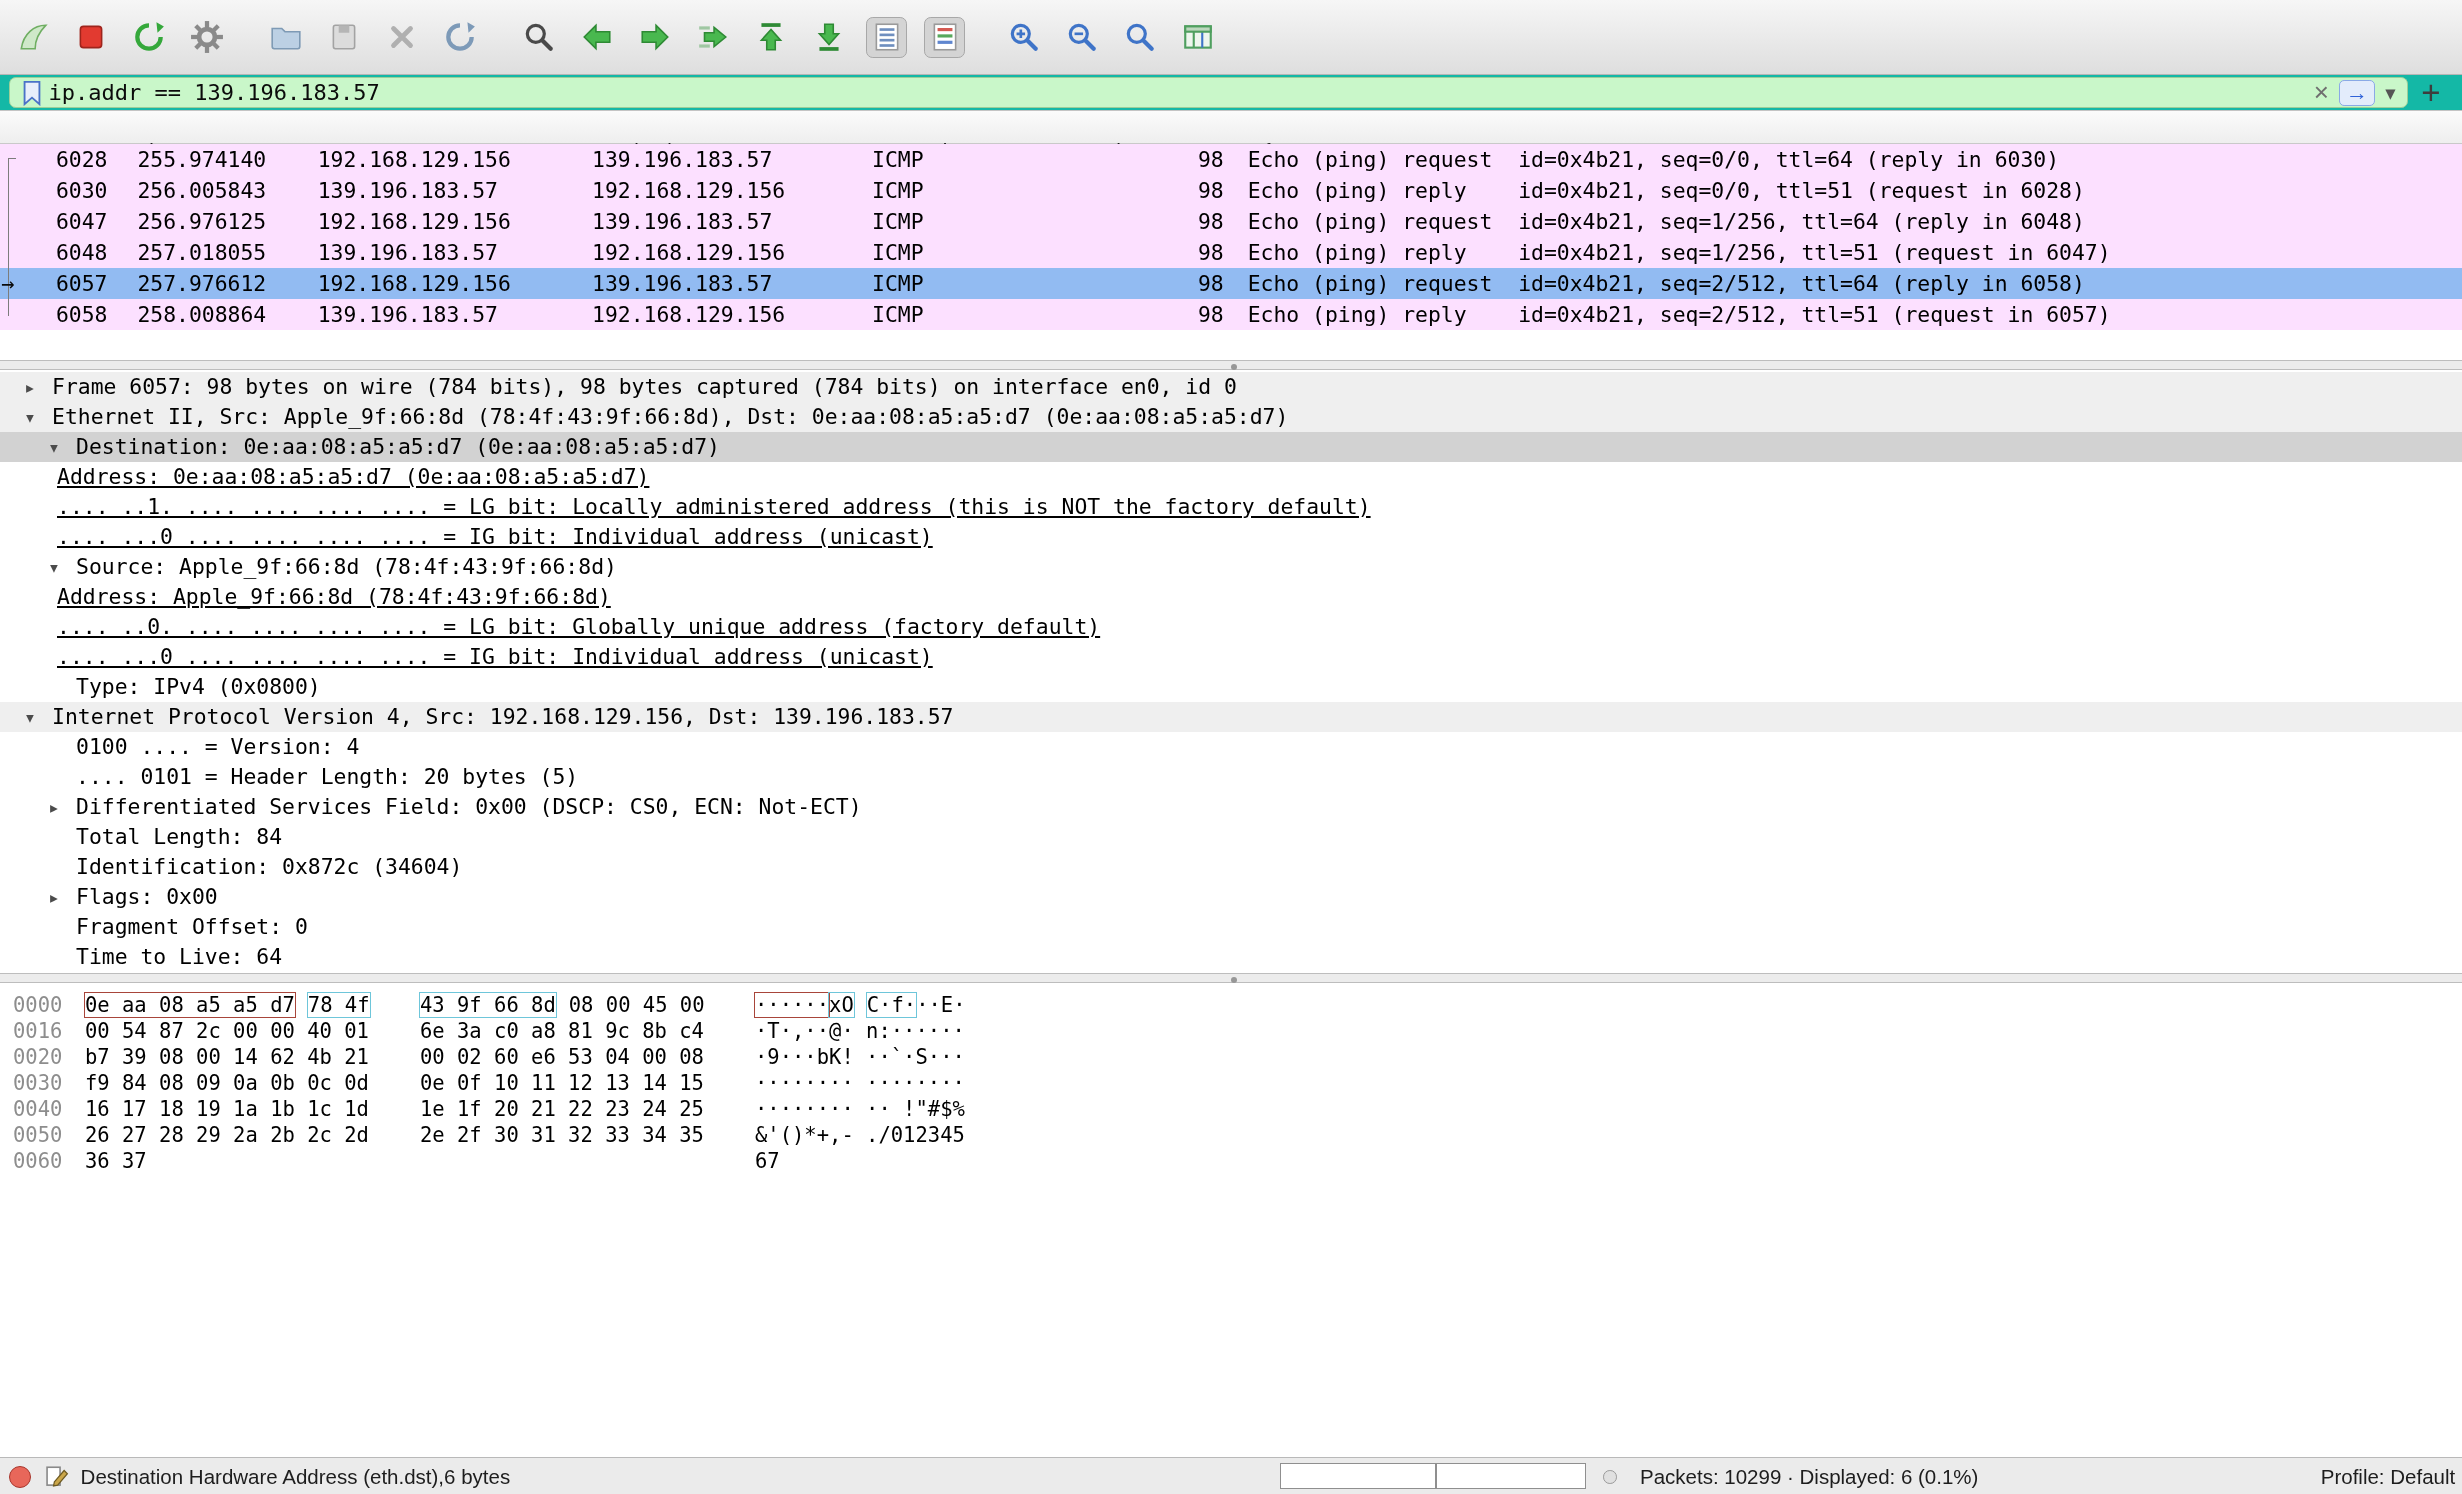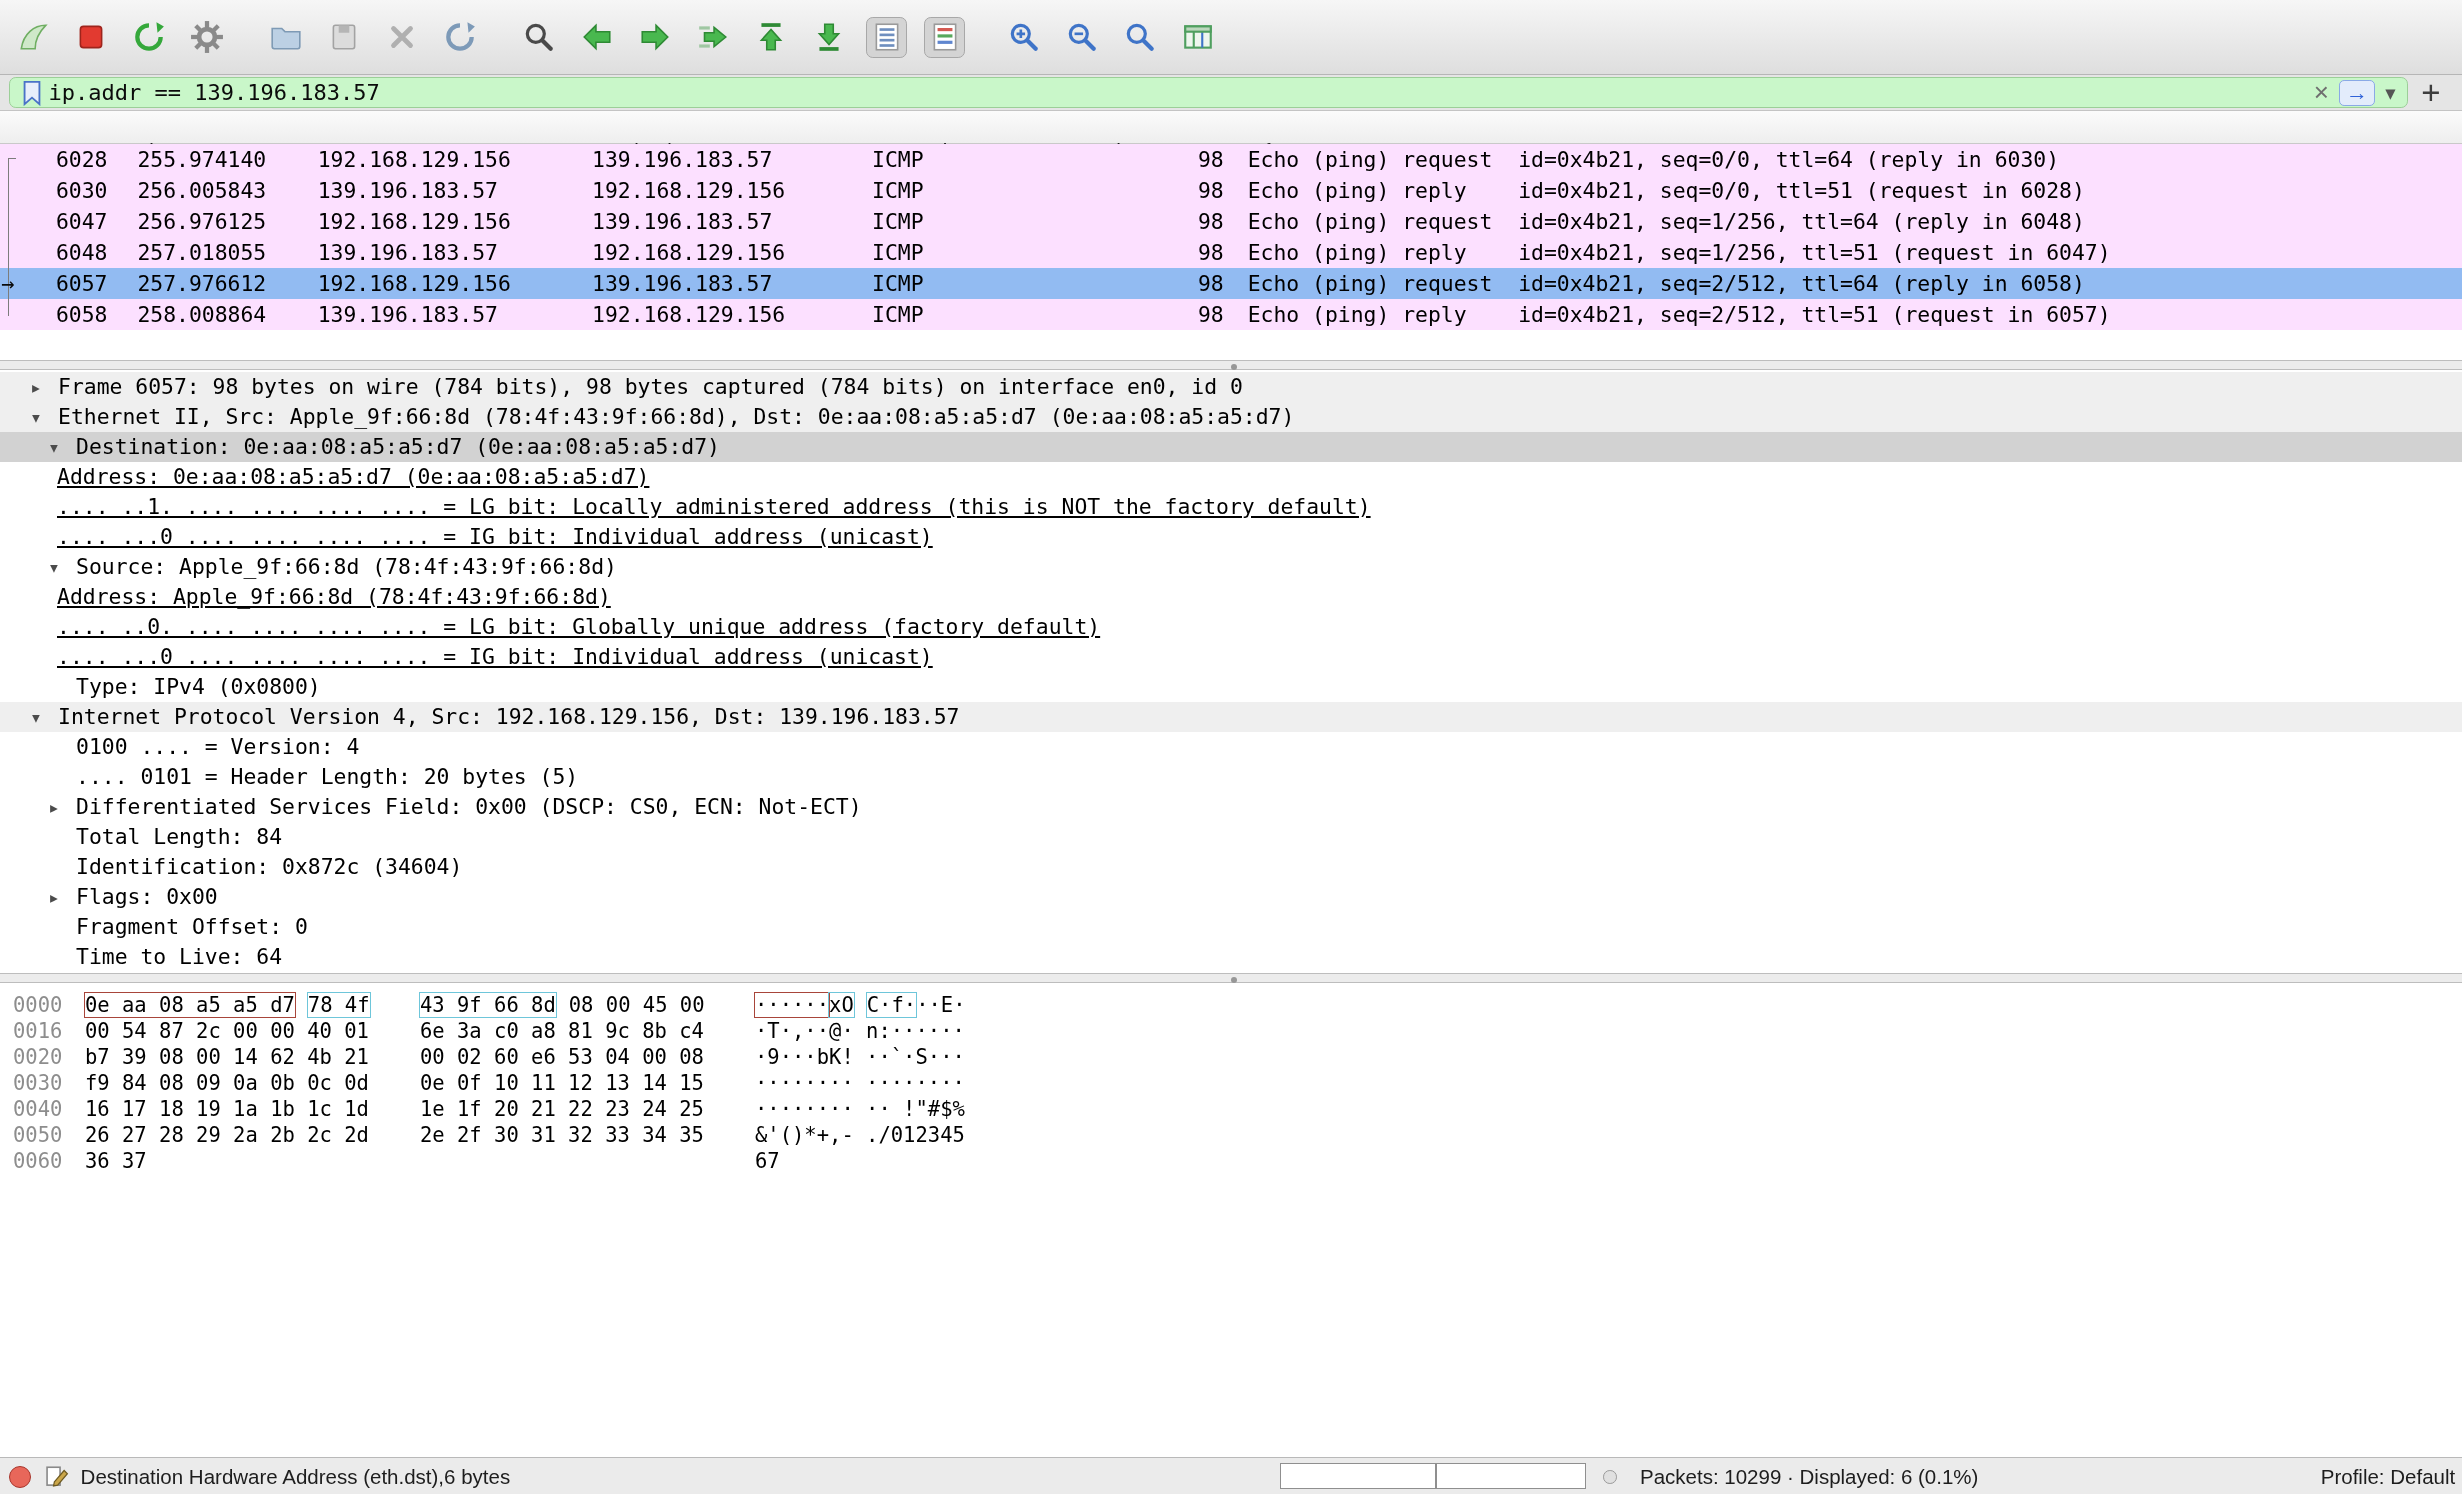--- a/index.html
+++ b/index.html
@@ -11,21 +11,21 @@
   .toolbar { position:absolute; left:0; top:0; width:100%; height:75px;
              background:linear-gradient(#f6f6f6,#dedede); border-bottom:0.9px solid #b6b6b6;
              display:flex; align-items:center; padding-left:12px; }
   .grp { display:flex; gap:17px; margin-right:38px; }
   .tbtn { width:41px; height:41px; border:none; background:transparent; display:flex;
           align-items:center; justify-content:center; padding:0; }
   .tbtn svg { width:34px; height:34px; }
   .tbtn.pressed { background:#d4d4d4; border:0.9px solid #a8a8a8; border-radius:6.8px; }
 
   
-  .filterbar { position:absolute; left:0; top:75px; width:100%; height:36px; background:#e5e5e5;
+  .filterbar { position:absolute; left:0; top:75px; width:100%; height:36px; background:#14b8a6;
                border-bottom:0.9px solid #c4c4c4; display:flex; align-items:center; padding:0 8.6px; }
   .ffield { flex:1; height:31px; background:#c9f7c9; border:0.9px solid #9ccf98; border-radius:6.8px;
             display:flex; align-items:center; padding:0 6.8px; }
   .ffield input { flex:1; border:none; background:transparent; outline:none;
                   font-family:"DejaVu Sans Mono", monospace; font-size:22px; color:#0b0b0b; }
   .fico { display:flex; align-items:center; justify-content:center; margin:0 5.1px; cursor:default; }
   .clear-x { font-size:26px; color:#6f6f6f; }
   .apply-btn { width:36px; height:26px; background:#e3ecfb; border:0.9px solid #8aa9e6; border-radius:5.1px;
                color:#2f62d8; font-size:22px; font-weight:bold; line-height:24px; text-align:center; }
   .dd-chev { font-size:20.5px; color:#555; }
@@ -67,21 +67,21 @@
   .split::after { content:""; position:absolute; left:50%; top:2.6px; width:6px; height:6px;
                   border-radius:50%; background:#979797; }
   #split1 { top:360px; } #split2 { top:973px; }
 
   
   .details { position:absolute; left:0; top:370px; width:100%; height:603px; background:#fff;
              font-family:"DejaVu Sans Mono", monospace; font-size:21.4px; padding-top:1.7px; }
   .dl { height:30px; line-height:30px; white-space:pre; color:#000; }
   .dl.band { background:#efefef; }
   .dl.seld { background:#d2d2d2; }
-  .lv0 { padding-left:30px; } .lv1 { padding-left:48px; } .lv2 { padding-left:57px;text-decoration:underline; }
+  .lv0 { padding-left:24px; } .lv1 { padding-left:48px; } .lv2 { padding-left:57px;text-decoration:underline; }
   .chev { display:inline-block; width:28px; color:#4c4c4c; font-size:19.7px; }
   .chev.r::before { content:"\25B8"; }
   .chev.d::before { content:"\25BE"; }
 
   
   .hexpane { position:absolute; left:0; top:983px; width:100%; height:474px; background:#fff;
              font-family:"DejaVu Sans Mono", monospace; font-size:20.5px; padding:8.6px 0 0 13px; }
   .hxrow { height:26px; line-height:26px; white-space:pre; color:#000; }
   .hx-off { display:inline-block; width:52px; margin-right:20px; color:#8d8d8d; }
   .hx-g { display:inline-block; width:296px; margin-right:39px; vertical-align:top; }

